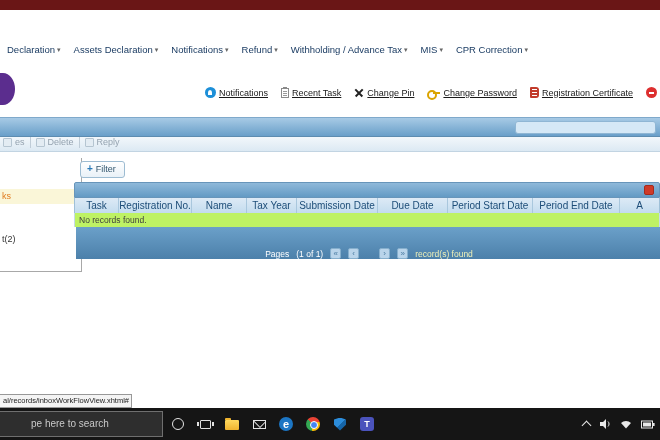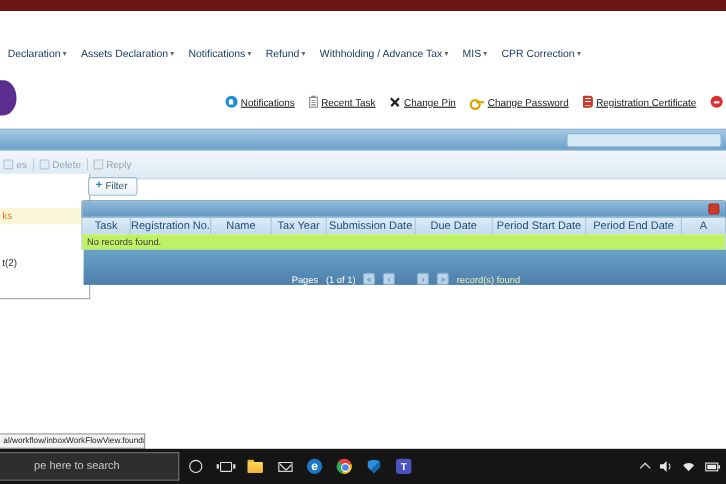--- a/index.html
+++ b/index.html
@@ -31,21 +31,21 @@
   .i-key::before{content:"";position:absolute;left:0;top:1px;width:6px;height:6px;border:2px solid #dba400;border-radius:50%}
   .i-key::after{content:"";position:absolute;left:6px;top:3px;width:7px;height:2px;background:#dba400}
   .i-cert{width:9px;height:11px;background:#c23b2b;border-radius:1px 3px 3px 1px;position:relative;flex:none}
   .i-cert::after{content:"";position:absolute;left:2px;top:2px;width:5px;height:7px;background:repeating-linear-gradient(#fff 0 1px,#c23b2b 1px 3px)}
   .i-power{width:11px;height:11px;border-radius:50%;background:#dd2f2f;position:relative;flex:none;cursor:pointer}
   .i-power::after{content:"";position:absolute;left:3px;top:4.5px;width:5px;height:2px;background:#fff}
 
   .bluebar{position:absolute;left:0;top:117px;width:660px;height:20px;background:linear-gradient(#a7cae5,#699fc9);border-top:1px solid #7fa9cb;border-bottom:1px solid #5d8cb0}
   .bluebar-box{position:absolute;right:4px;top:3px;width:141px;height:13px;background:#d5e8f6;border:1px solid #8fb6d4;border-radius:3px;cursor:text}
 
-  .actionbar{position:absolute;left:0;top:137px;width:660px;height:26px;background:linear-gradient(#f2f7fb,#dce9f3);border-bottom:1px solid #c2d4e2;display:flex;align-items:center;padding-left:3px;gap:5px}
+  .actionbar{position:absolute;left:0;top:137px;width:660px;height:15px;background:linear-gradient(#f2f7fb,#dce9f3);border-bottom:1px solid #c2d4e2;display:flex;align-items:flex-start;padding-left:3px;gap:5px}
   .abtn{display:flex;align-items:center;gap:3px;font-size:9px;color:#95a3b0;cursor:default}
   .abtn .aicon{width:9px;height:9px;background:#e3ecf3;border:1px solid #b5c5d1;border-radius:1px}
   .asep{width:1px;height:11px;background:#bfccd7}
 
   .sidebar{position:absolute;left:0;top:158px;width:82px;height:114px;background:#fff;border-right:1px solid #a8a8a8;border-bottom:1px solid #a8a8a8}
   .snode{position:absolute;left:0;width:100%;height:15px;font-size:9px;line-height:15px;padding-left:2px;color:#333;cursor:pointer;white-space:nowrap;overflow:hidden}
   .snode.hl{top:31px;background:#faf6d8;color:#e07b1f}
   .snode.n2{top:74px}
 
   .filter-btn{position:absolute;left:80px;top:161px;display:inline-flex;align-items:center;gap:3px;padding:2px 8px 3px 6px;background:linear-gradient(#ffffff,#e9f1f7);border:1px solid #9dbcd2;border-radius:3px;font-size:9px;color:#33576f;cursor:pointer}
@@ -190,21 +190,21 @@
     <span>Pages</span>
     <span>(1 of 1)</span>
     <span class="pbtn">«</span>
     <span class="pbtn">‹</span>
     <span class="pgap"></span>
     <span class="pbtn">›</span>
     <span class="pbtn">»</span>
     <span class="precords">record(s) found</span>
   </div>
 
-  <div class="status-url">al/workflow/inboxWorkFlowView.found#</div>
+  <div class="status-url">al/records/inboxWorkFlowView.xhtml#</div>
 
   <div class="taskbar">
     <div class="tsearch">pe here to search</div>
     <div class="ticons">
       <span class="ticon">
           <span class="ic-cortana"></span>
         </span>
       <span class="ticon">
           <span class="ic-taskview"></span>
         </span>

